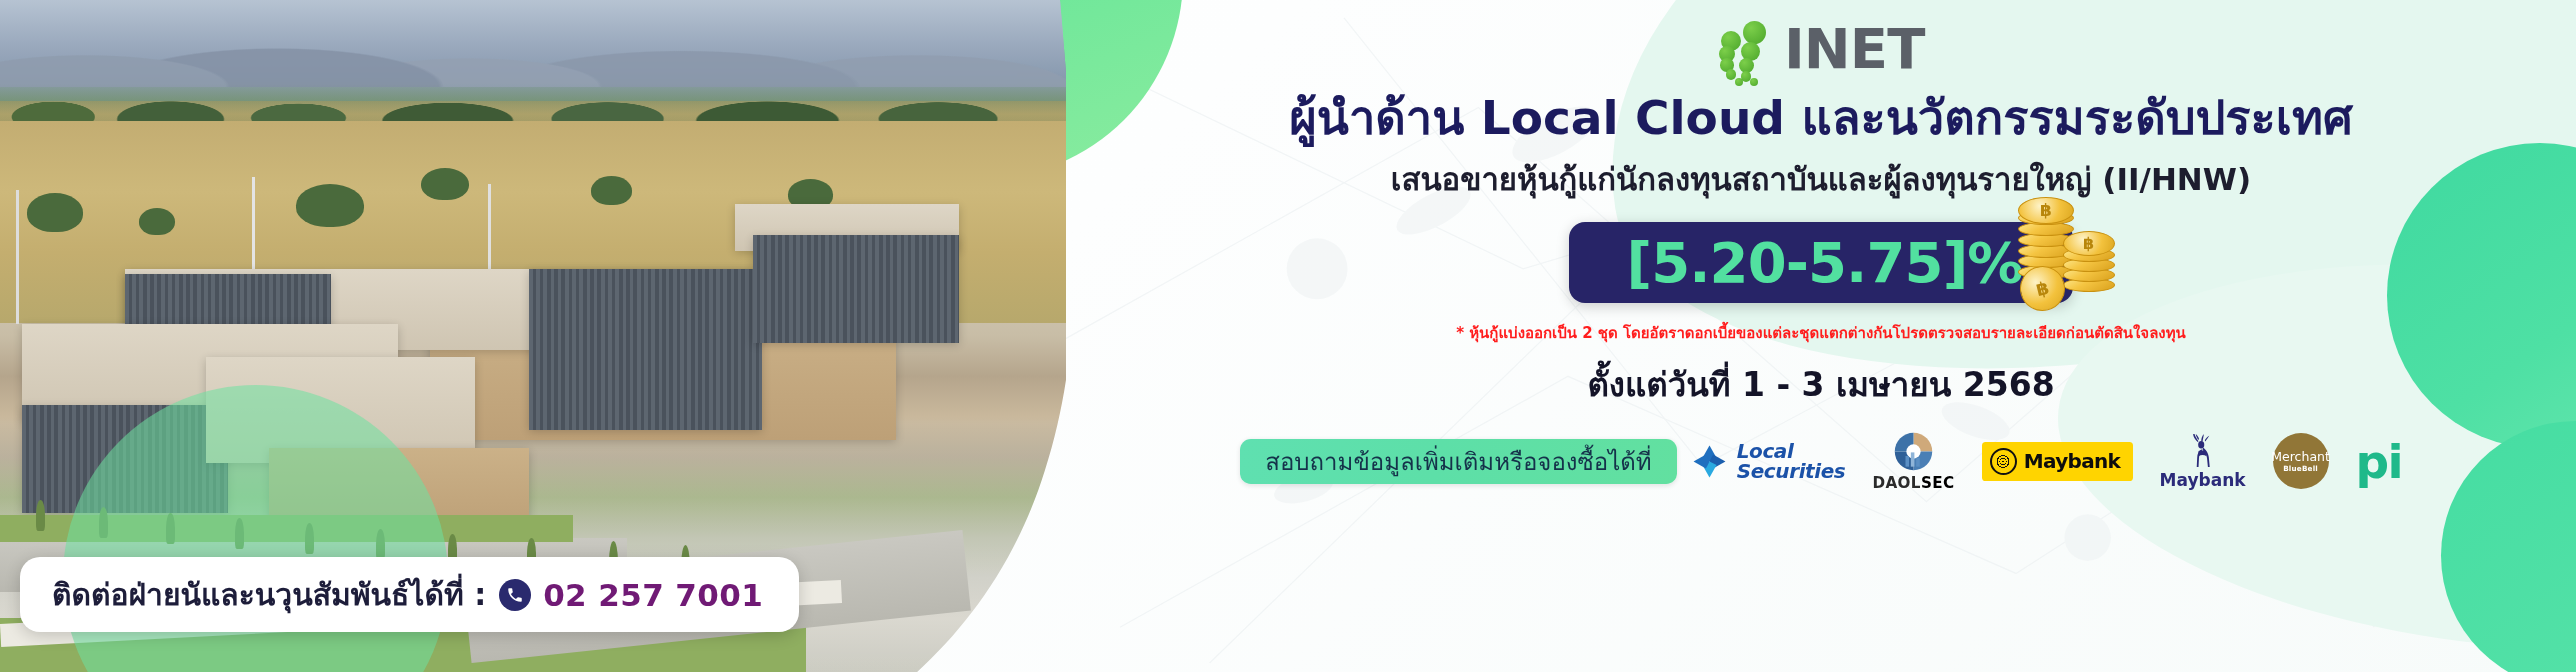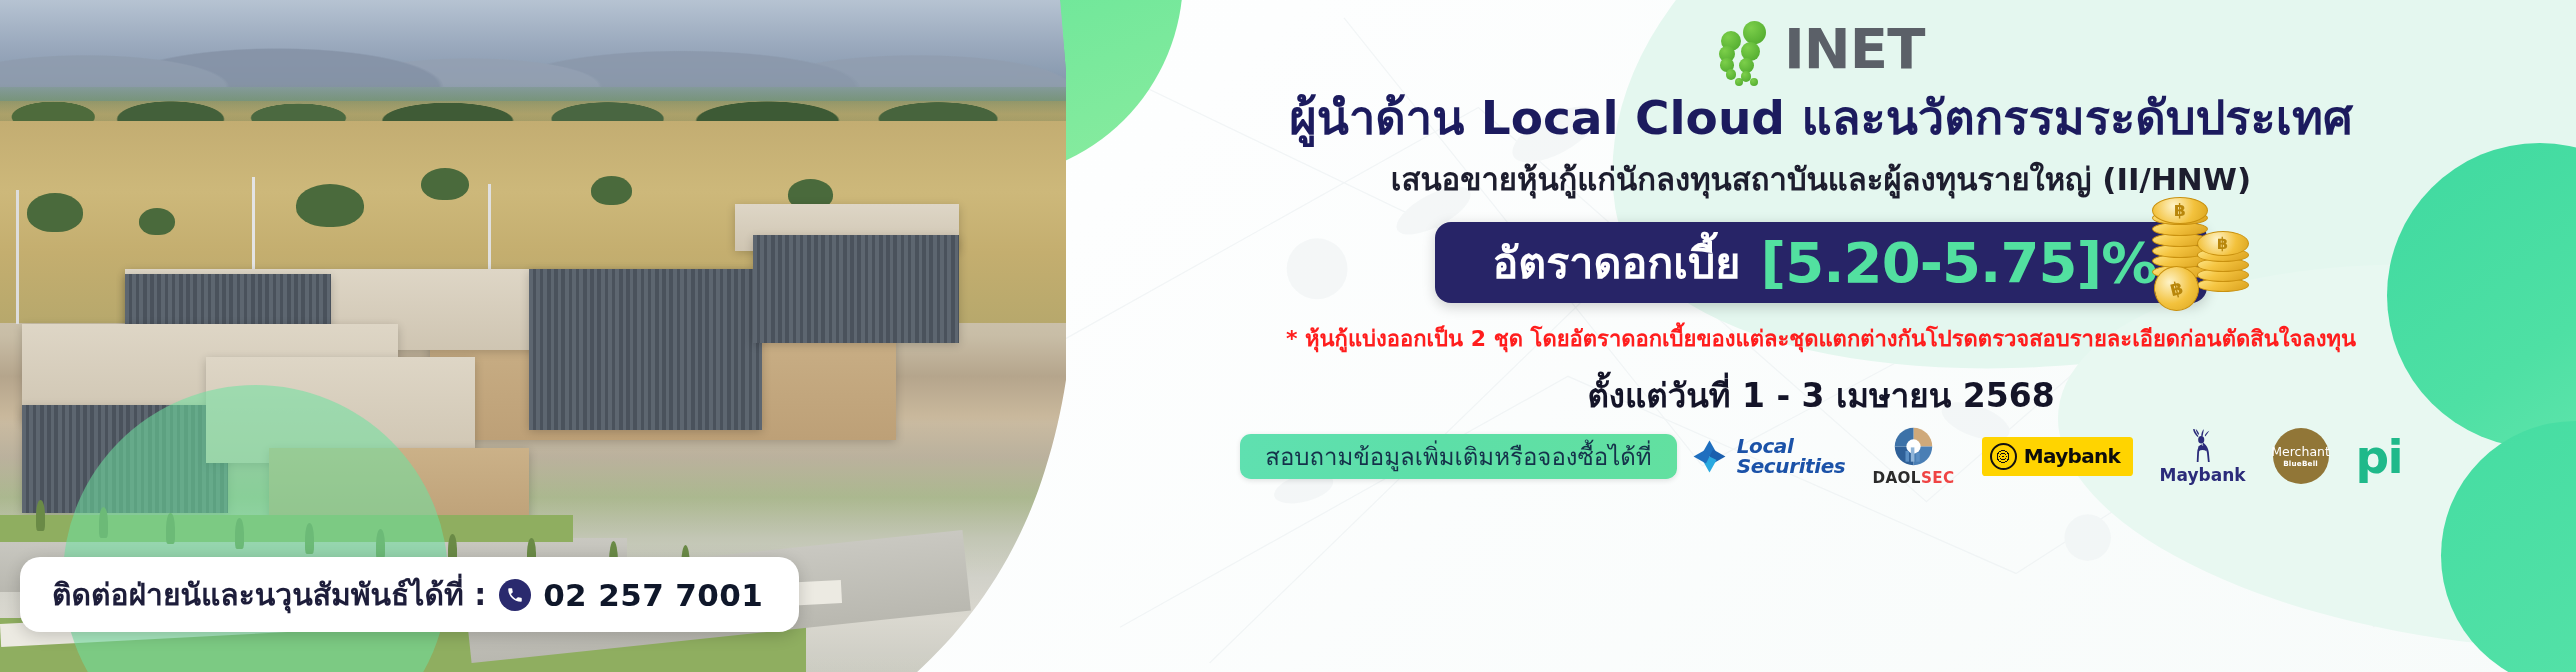--- a/index.html
+++ b/index.html
@@ -181,21 +181,21 @@
     color:#1d1d3a; white-space:nowrap;
   }
   .phone-badge {
     width:32px; height:32px; border-radius:50%;
     background:#2a2a6e;
     display:flex; align-items:center; justify-content:center;
     flex:0 0 auto;
   }
   .phone-badge svg { width:18px; height:18px; fill:#ffffff; }
   .contact-number {
-    font-size:31px; font-weight:bold; color:#0f172a;
+    font-size:31px; font-weight:bold; color:#701a75;
     letter-spacing:0.4px; white-space:nowrap;
   }
 
   
   .content {
     position:absolute;
     left:1066px; top:0;
     width:1510px; height:672px;
     z-index:10;
     display:flex; flex-direction:column; align-items:center;
@@ -261,36 +261,36 @@
   .coin-face {
     position:absolute;
     border-radius:50%;
     background:radial-gradient(circle at 38% 32%, #fef3c7, #f3c23d 55%, #dba61f 100%);
     border:1.8px solid #c9910f;
     display:flex; align-items:center; justify-content:center;
     color:#b8860b; font-weight:bold;
   }
 
   .footnote {
-    font-size:22px; font-weight:bold;
+    font-size:15px; font-weight:bold;
     color:#ff1d1d;
     margin-top:18px;
     white-space:nowrap;
   }
   .dateline {
     font-size:33px; font-weight:bold;
     color:#141428;
     margin-top:12.5px;
     white-space:nowrap;
   }
 
   
   .bottom-row {
     display:flex; align-items:center; gap:13px;
-    margin-top:4px;
+    margin-top:20px;
   }
   .cta-pill {
     height:45px;
     padding:0 25px;
     display:flex; align-items:center; justify-content:center;
     border-radius:10.8px;
     background:linear-gradient(100deg,#5fe0b0 0%,#5ddfa8 45%,#62e0a0 100%);
     color:#15324a;
     font-size:24px;
     white-space:nowrap;
@@ -306,21 +306,21 @@
     line-height:1.0; color:#1b52a8;
     font-style:italic; font-weight:bold;
     font-size:20px; letter-spacing:-0.4px;
   }
   .yuanta-text span { display:block; }
 
   
   .daol { display:flex; flex-direction:column; align-items:center; gap:2.7px; }
   .daol-mark { width:41px; height:41px; position:relative; }
   .daol-text { font-size:15.2px; font-weight:bold; color:#2b2b2b; letter-spacing:0.4px;}
-  .daol-text .sec { color:#ef4444; }
+  .daol-text .sec { color:#000000; }
 
   
   .maybank {
     background:#ffd400;
     border-radius:3.6px;
     padding:6.3px 12.5px 6.3px 8px;
     display:flex; align-items:center; gap:7.2px;
   }
   .maybank-mark {
     width:27px; height:27px; border-radius:50%;
@@ -462,21 +462,20 @@
         <span class="dot" style="left:17px; top:63px; width:8px;  height:8px;"></span>
         <span class="dot" style="left:32px; top:63px; width:8px;  height:8px;"></span>
       </div>
       <div class="logo-text">INET</div>
     </div>
 
     <div class="headline">ผู้นำด้าน Local Cloud และนวัตกรรมระดับประเทศ</div>
     <div class="subhead">เสนอขายหุ้นกู้แก่นักลงทุนสถาบันและผู้ลงทุนรายใหญ่ (II/HNW)</div>
 
     <div class="rate-bar">
-      <span class="rate-label">อัตราดอกเบี้ย</span>
       <span class="rate-value">[5.20-5.75]%</span>
 
       <div class="coins">
 
         <div class="coin-stack" style="left:5.4px; top:3.6px;">
           <div class="coin" style="left:0; top:68px;  width:56px; height:14.3px;"></div>
           <div class="coin" style="left:0; top:57px;  width:56px; height:14.3px;"></div>
           <div class="coin" style="left:0; top:47px;  width:56px; height:14.3px;"></div>
           <div class="coin" style="left:0; top:36px;  width:56px; height:14.3px;"></div>
           <div class="coin" style="left:0; top:25px;  width:56px; height:14.3px;"></div>

